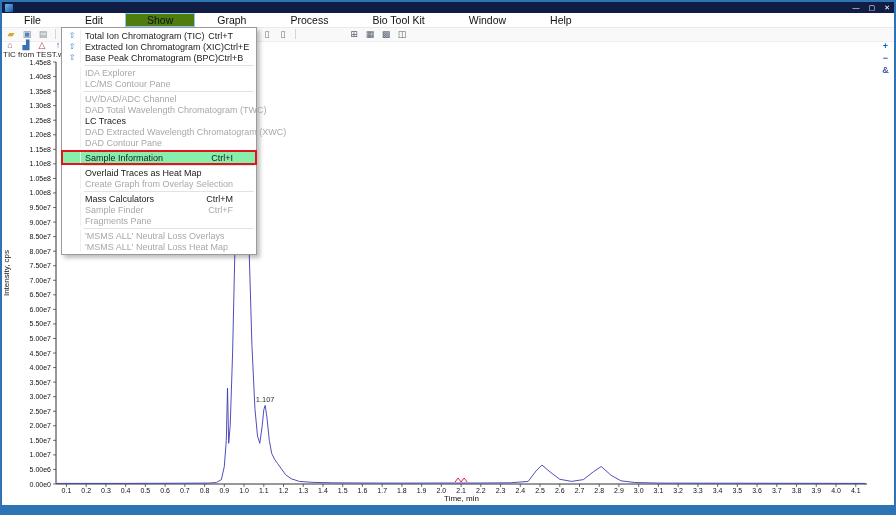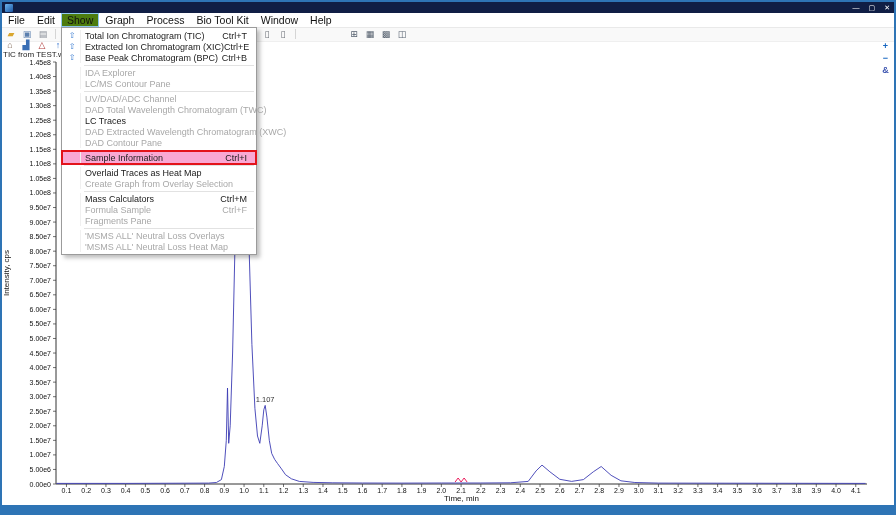--- a/index.html
+++ b/index.html
@@ -2,36 +2,36 @@
 <html><head>
 <meta charset="utf-8">
 <style>
   html,body{margin:0;padding:0}
   body{width:896px;height:515px;position:relative;font-family:"Liberation Sans","DejaVu Sans",sans-serif;background:#fff;overflow:hidden}
   .frame{position:absolute;inset:0;border:2px solid #2e74b5;pointer-events:none;z-index:50}
   .titlebar{position:absolute;left:2px;top:2px;right:2px;height:11px;background:#101e45;display:flex;align-items:center;z-index:5}
   .app-icon{width:8px;height:8px;margin-left:3px;border-radius:1px;background:linear-gradient(135deg,#6db6ef,#1c57a5)}
   .win-controls{margin-left:auto;margin-right:4px;display:flex;gap:9px;color:#fff;font-size:7px;line-height:11px}
   .menubar{position:absolute;left:2px;top:13px;right:2px;height:14px;background:#fff;border-bottom:1px solid #e9e9e9;display:flex;align-items:stretch;font-size:10.5px;color:#111;z-index:5}
-  .menu-item{padding:0 6px;display:flex;align-items:center;cursor:default}
+  .menu-item{padding:0 22px;display:flex;align-items:center;cursor:default}
   .menu-item.open{background:#4d7c0f;box-shadow:inset 0 0 0 1px #90c8f0}
   .toolbar{position:absolute;left:2px;top:27px;right:2px;height:14px;background:#f9f9f9;border-bottom:1px solid #efefef;display:flex;align-items:center;gap:4px;padding-left:3px;z-index:4}
   .toolbar .sep,.subbar .sep{width:1px;height:10px;background:#d5d5d5;margin:0 2px}
   .tb-icon{width:12px;height:12px;display:flex;align-items:center;justify-content:center;font-size:9px;line-height:1;cursor:default}
   .subbar{position:absolute;left:2px;top:40px;height:11px;display:flex;align-items:center;gap:4px;padding-left:2px;z-index:4}
   .plot-title{position:absolute;left:3px;top:50px;font-size:8px;color:#222;z-index:3}
   .zoomctl{position:absolute;right:5px;top:41px;display:flex;flex-direction:column;gap:1px;align-items:center;font-size:10px;font-weight:bold;z-index:4}
   .zoomctl .tb-icon{width:11px;height:11px}
   .popup{position:absolute;left:61px;top:27px;width:194px;background:#fff;border:1px solid #9b9b9b;box-shadow:3px 3px 4px rgba(0,0,0,.25);padding:2px 0;z-index:20;font-size:9px}
   .popup .row{height:11px;display:flex;align-items:center;position:relative;padding-left:2px;overflow:visible;white-space:nowrap}
   .popup .row .gutter{width:16px;flex:0 0 16px;text-align:center;font-size:8px;color:#3f7fd2;border-right:1px solid #f0f0f0;align-self:stretch;display:flex;align-items:center;justify-content:center}
   .popup .row .lbl{flex:1;padding-left:4px;color:#1a1a1a}
-  .popup .row .sc{padding-right:9px;color:#1a1a1a}
+  .popup .row .sc{padding-right:23px;color:#1a1a1a}
   .popup .row.disabled .lbl,.popup .row.disabled .sc{color:#a8a8a8}
-  .popup .row.hl{background:#f9a8d4}
+  .popup .row.hl{background:#86efac}
   .popup .sepline{height:1px;background:#e2e2e2;margin:1.5px 2px 1.5px 22px}
   .popup .annobox{position:absolute;left:-1px;right:-1px;top:-2px;bottom:-2px;border:2px solid #e3131b;pointer-events:none}
   .bottom-strip{position:absolute;left:2px;right:2px;bottom:2px;height:8px;background:#2e74b5;z-index:30}
   svg text{font-family:"Liberation Sans","DejaVu Sans",sans-serif}
 </style>
 </head>
 <body>
 
 <div class="titlebar">
   <div class="app-icon"></div>
@@ -297,21 +297,21 @@
       <span class="lbl">Create Graph from Overlay Selection</span>
     </div>
     <div class="sepline"></div>
     <div class="row">
       <span class="gutter"></span>
       <span class="lbl">Mass Calculators</span>
       <span class="sc">Ctrl+M</span>
     </div>
     <div class="row disabled">
       <span class="gutter"></span>
-      <span class="lbl">Formula Sample</span>
+      <span class="lbl">Sample Finder</span>
       <span class="sc">Ctrl+F</span>
     </div>
     <div class="row disabled">
       <span class="gutter"></span>
       <span class="lbl">Fragments Pane</span>
     </div>
     <div class="sepline"></div>
     <div class="row disabled">
       <span class="gutter"></span>
       <span class="lbl">'MSMS ALL' Neutral Loss Overlays</span>

